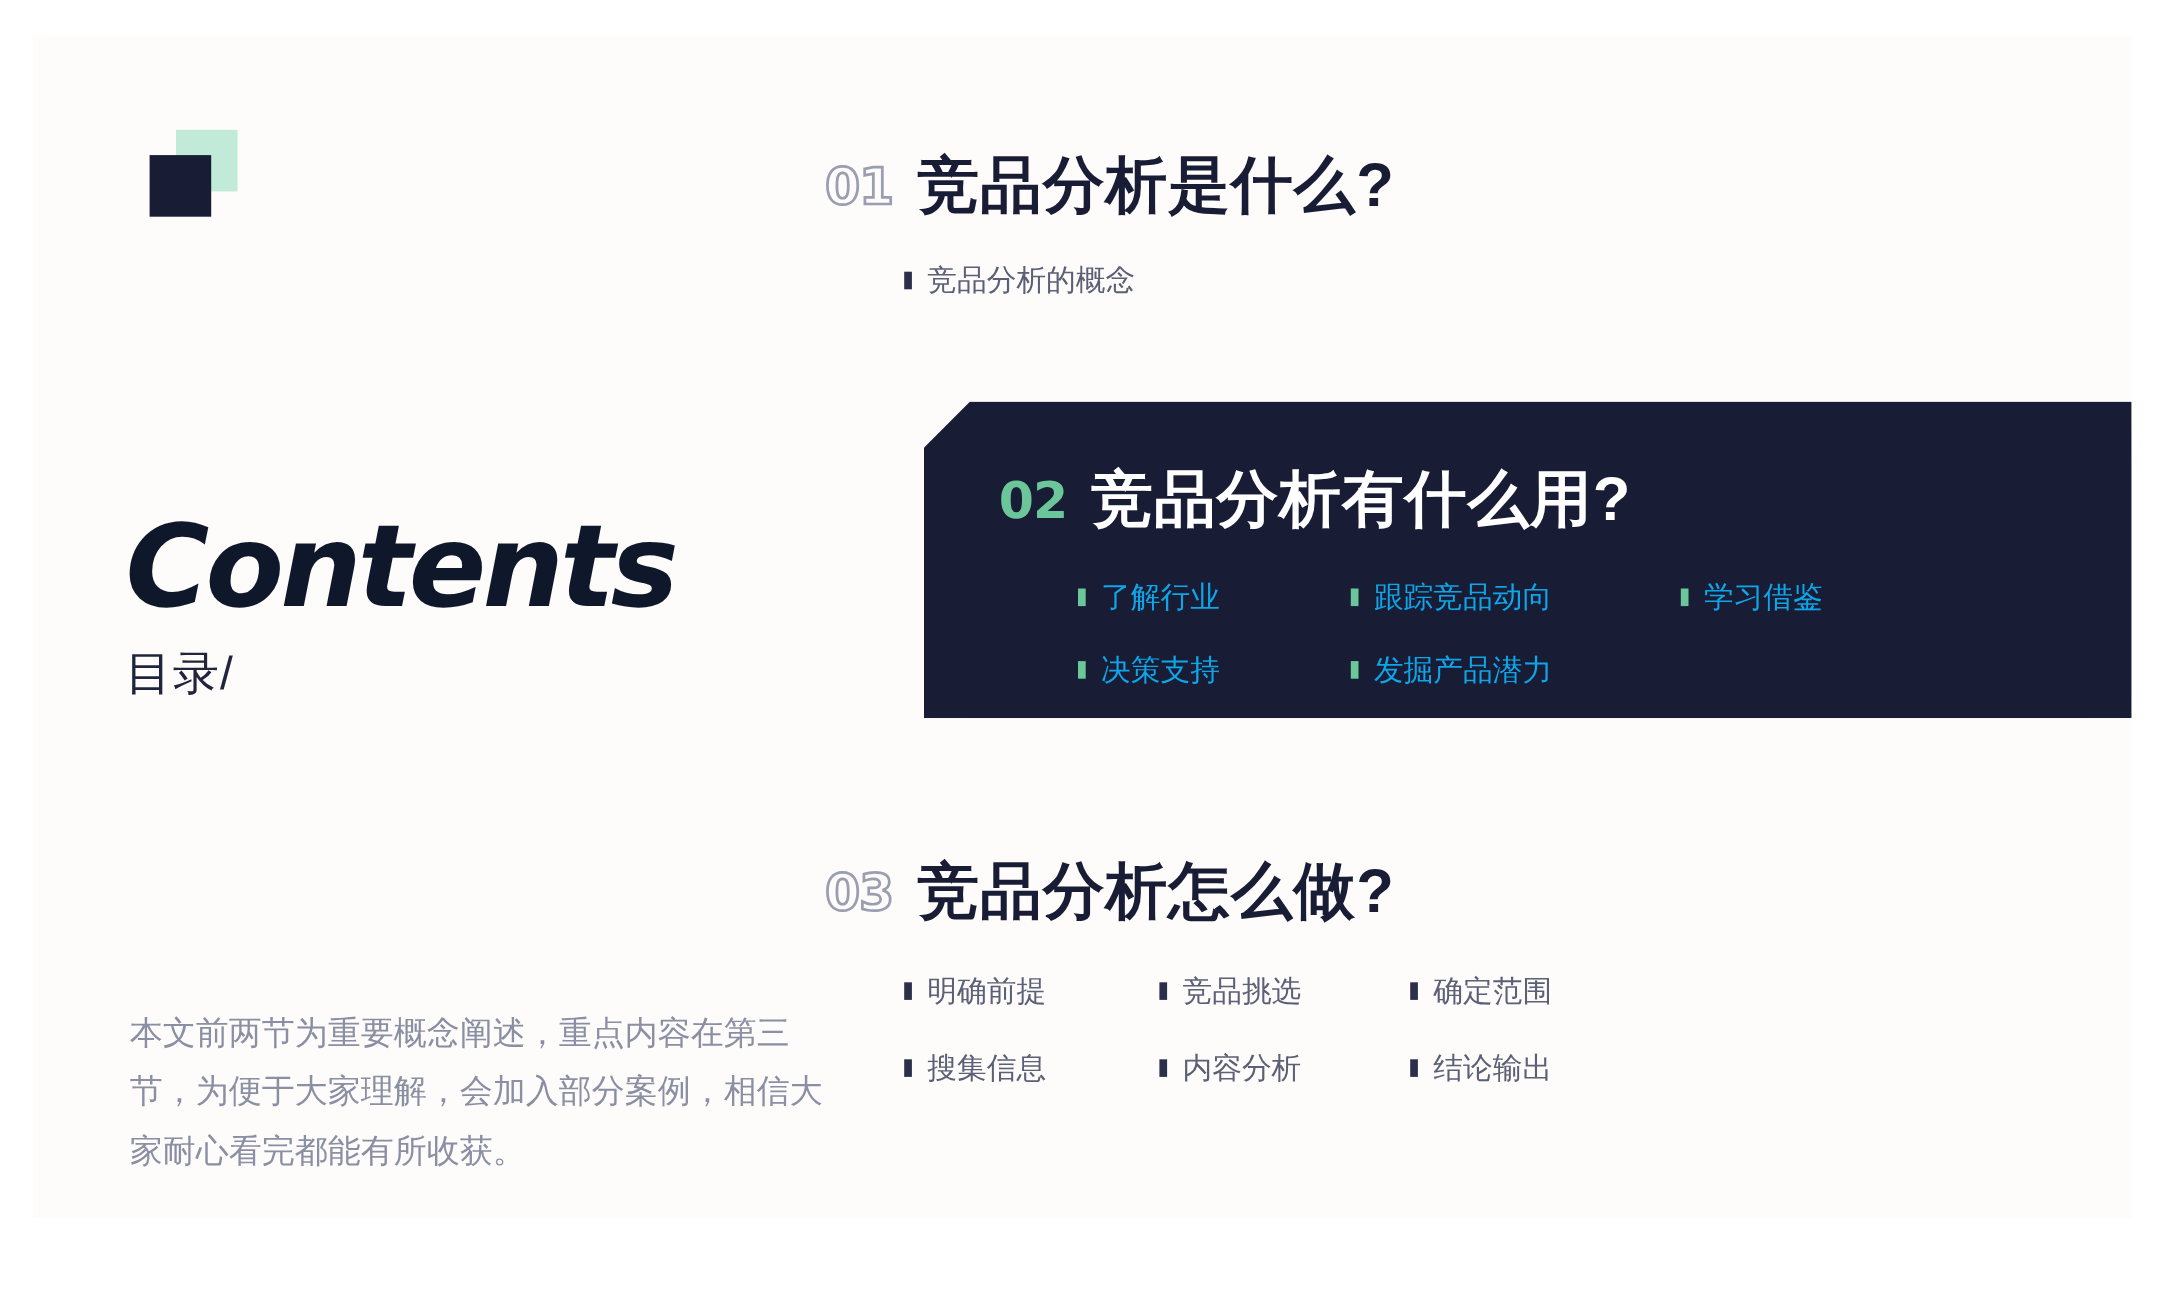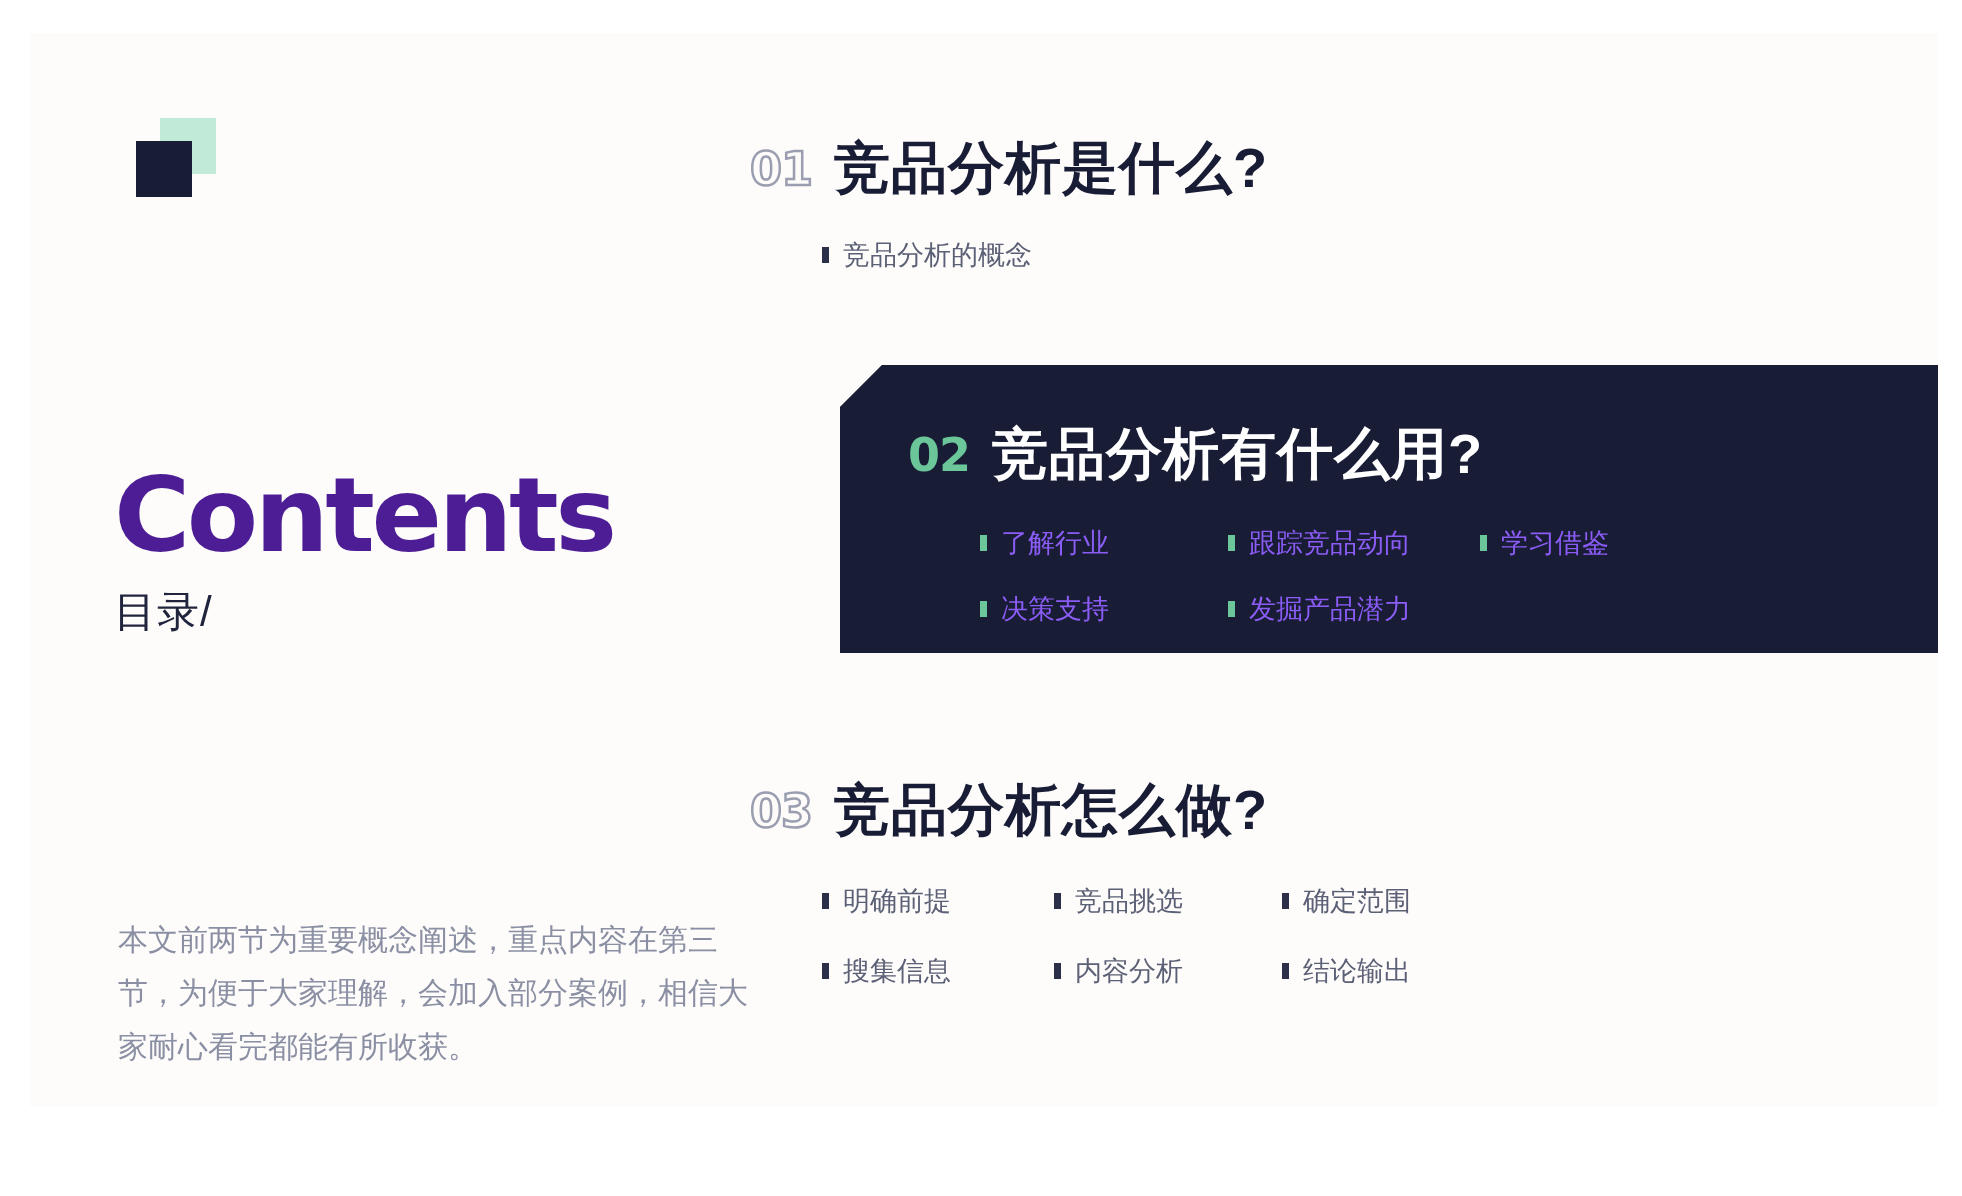--- a/index.html
+++ b/index.html
@@ -26,23 +26,24 @@
     width:56px; height:56px; background:#181c35;
   }
   .logo .sq-mint {
     position:absolute; left:52px; top:5px;
     width:56px; height:56px; background:#8fdcbb; opacity:.55;
   }
 
   
   .left-block { position:absolute; left:84px; top:430px; width:700px; }
   .contents-title {
-    font-size:104px; font-weight:900; color:#4c1d95;
+    font-size:104px; font-weight:900; color:#0f172a;
     letter-spacing:-3.5px; line-height:1;
     font-family:"DejaVu Sans","Liberation Sans",sans-serif;
+    font-style:italic;
   }
   .contents-sub {
     margin-top:24px; font-size:42px; font-weight:300;
     color:#20243d; letter-spacing:1px; line-height:1;
   }
 
   .intro-para {
     position:absolute; left:88px; top:880px; width:650px;
     font-size:30px; line-height:1.78; color:#8b8fa3; font-weight:400;
   }
@@ -68,21 +69,21 @@
   .sec-title { font-size:56px; font-weight:700; color:#181c35; letter-spacing:1px; }
   .sec-title.light { color:#ffffff; }
 
   
   .bullets { margin-top:26px; }
   .brow { display:flex; margin-bottom:0; }
   .bitem { display:flex; align-items:center; gap:14px; }
   .bullet-sq { width:7px; height:16px; background:#2b2f4a; flex:0 0 auto; }
   .bullet-sq.green { background:#6bc79a; }
   .bitem-label { font-size:27px; color:#5c6076; font-weight:400; white-space:nowrap; }
-  .bitem-label.light { color:#8b5cf6; }
+  .bitem-label.light { color:#0ea5e9; }
 
   
   #sec01 { top:98px; padding-left:20px; }
   #sec01 .bullets { margin-left:72px; margin-top:30px; }
 
   
   #sec02 {
     top:332px; left:110px; width:1098px; height:288px;
     background:#181c35;
     box-shadow:0 18px 40px rgba(90,95,120,.30);
@@ -91,21 +92,21 @@
   .card-corner {
     position:absolute; left:0; top:0; width:42px; height:42px;
     background:#181c35;
     clip-path:polygon(0 0, 100% 0, 0 100%);
   }
   #sec02 .inner { position:absolute; left:68px; top:52px; right:0; }
   #sec02 .bullets { margin-left:72px; margin-top:32px; }
   #sec02 .brow { margin-bottom:30px; }
   #sec02 .brow:last-child { margin-bottom:0; }
   #sec02 .bitem:nth-child(1) { width:248px; }
-  #sec02 .bitem:nth-child(2) { width:252px; }
+  #sec02 .bitem:nth-child(2) { width:300px; }
 
   
   #sec03 { top:740px; padding-left:20px; }
   #sec03 .bullets { margin-left:72px; margin-top:34px; }
   #sec03 .brow { margin-bottom:34px; }
   #sec03 .brow:last-child { margin-bottom:0;text-align:center; }
   #sec03 .bitem:nth-child(1) { width:232px; }
   #sec03 .bitem:nth-child(2) { width:228px; }
 </style>
 </head>

